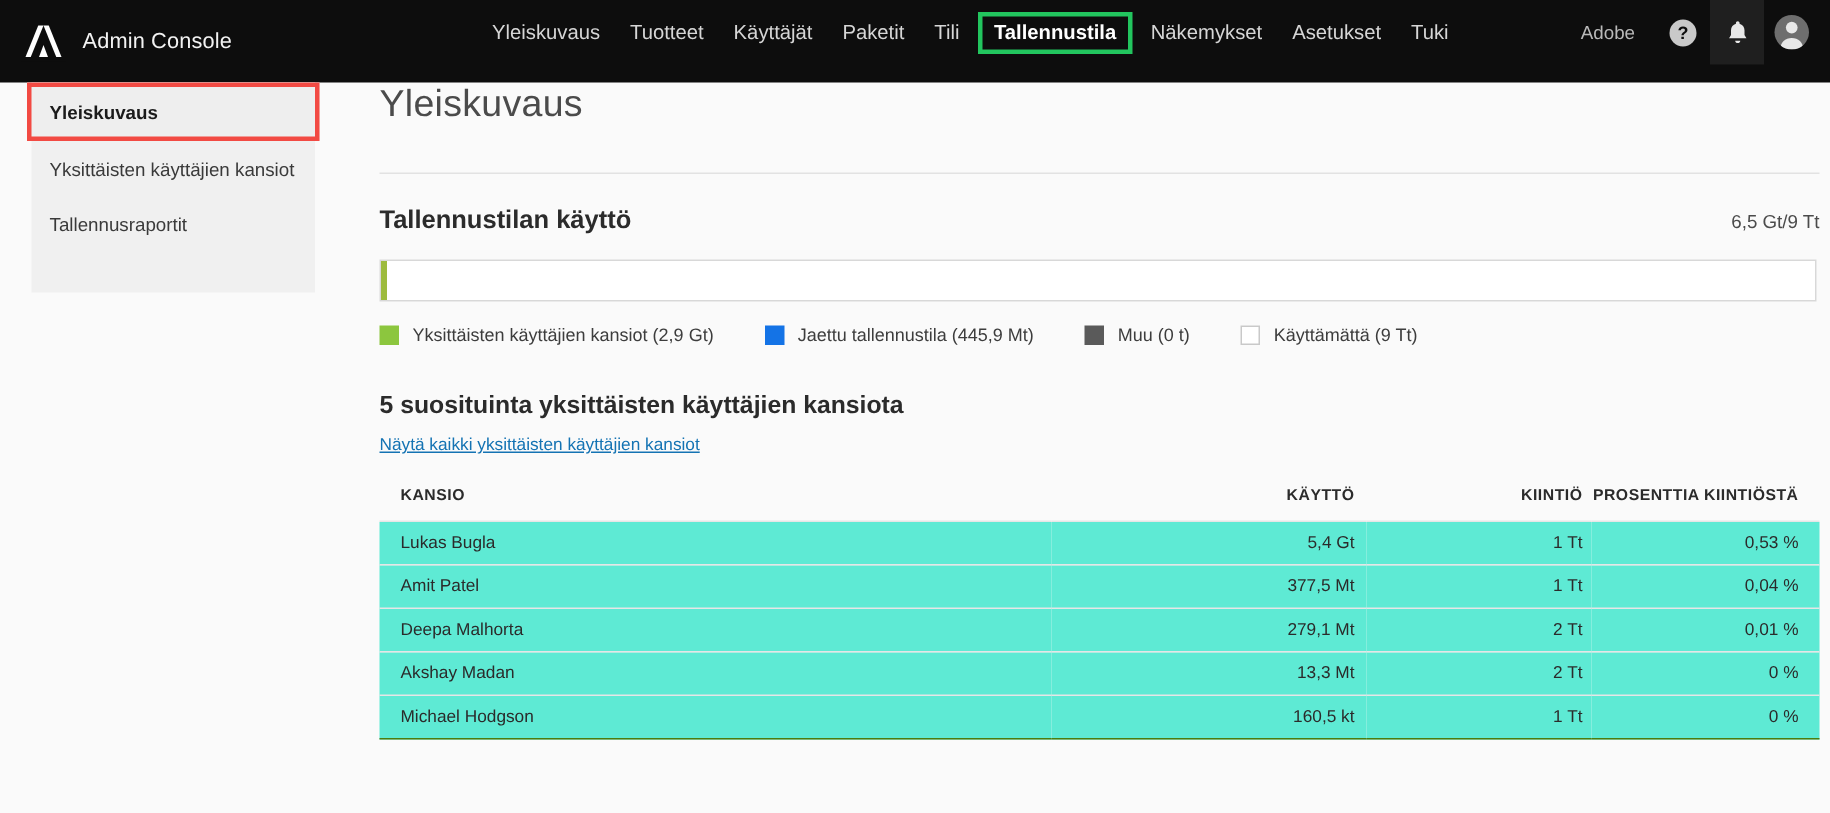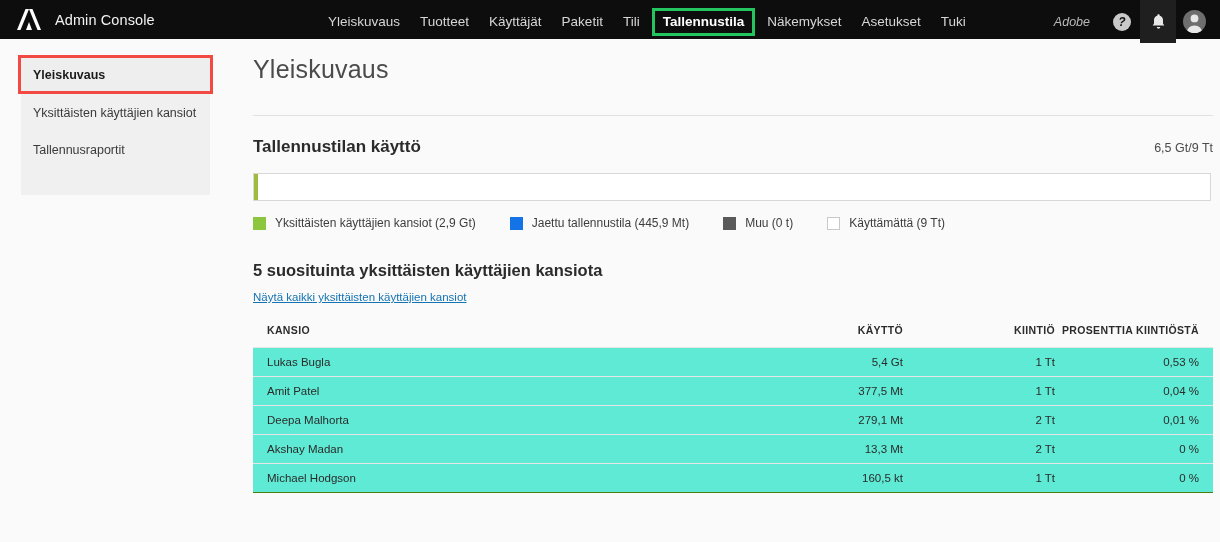--- a/index.html
+++ b/index.html
@@ -7,21 +7,21 @@
     width: 1220px; height: 542px;
     overflow: hidden;
     background: #fafafa;
     font-family: "Liberation Sans", sans-serif;
     -webkit-font-smoothing: antialiased;
   }
 
   
   .topbar {
     position: absolute; top: 0; left: 0;
-    width: 1220px; height: 39px;
+    width: 1220px; height: 55px;
     background: #0d0d0d;
     display: flex; align-items: center;
   }
   .brand { display: flex; align-items: center; padding-left: 14px; }
   .adobe-logo { width: 30px; height: 27px; display: block; }
   .brand-title {
     color: #f2f2f2; font-size: 14.5px; margin-left: 11px;
     letter-spacing: .1px; white-space: nowrap;
   }
   .mainnav {
@@ -31,21 +31,21 @@
   .navitem {
     color: #d6d6d6; font-size: 13.5px; padding: 4px 10px;
     white-space: nowrap; cursor: pointer; line-height: 16px;
   }
   .navitem.active {
     color: #ffffff; font-weight: bold;
     border: 3px solid #22c55e; padding: 3px 8px; margin: 0 2px;
   }
   .topright {
     position: absolute; right: 8px; top: 0; height: 43px;
-    display: flex; align-items: center; gap: 0px; font-style: italic;
+    display: flex; align-items: center; gap: 0px;
   }
   .adobe-word { color: #b9b9b9; font-size: 12.5px; margin-right: 14px; }
   .ticon {
     width: 36px; height: 43px; display: flex;
     align-items: center; justify-content: center; cursor: pointer;
   }
   .ticon.bell { background: #1f1f1f; }
   .circ-q {
     width: 18px; height: 18px; border-radius: 50%;
     background: #c9c9c9; color: #0d0d0d; font-size: 12px; font-weight: bold;

